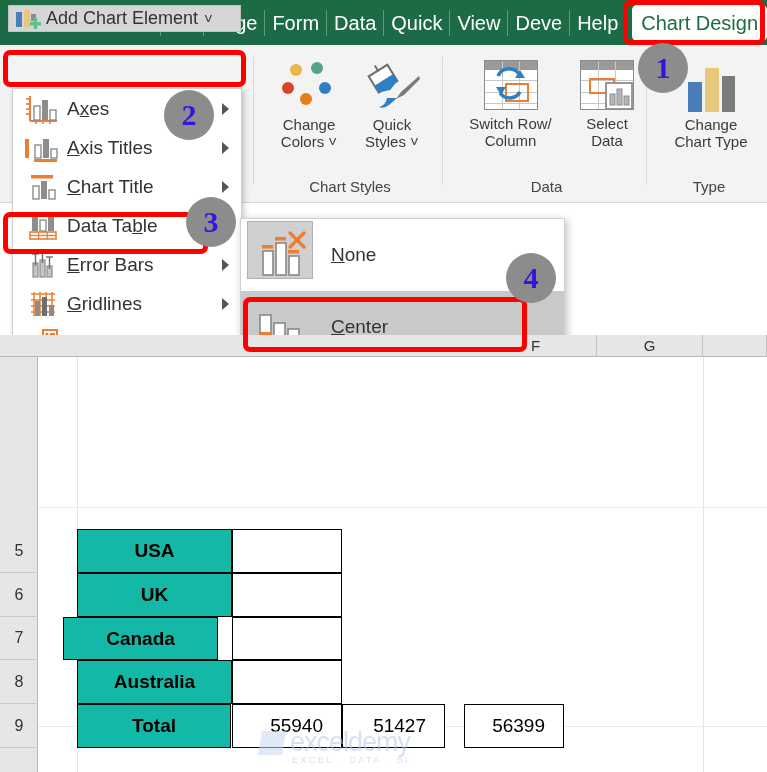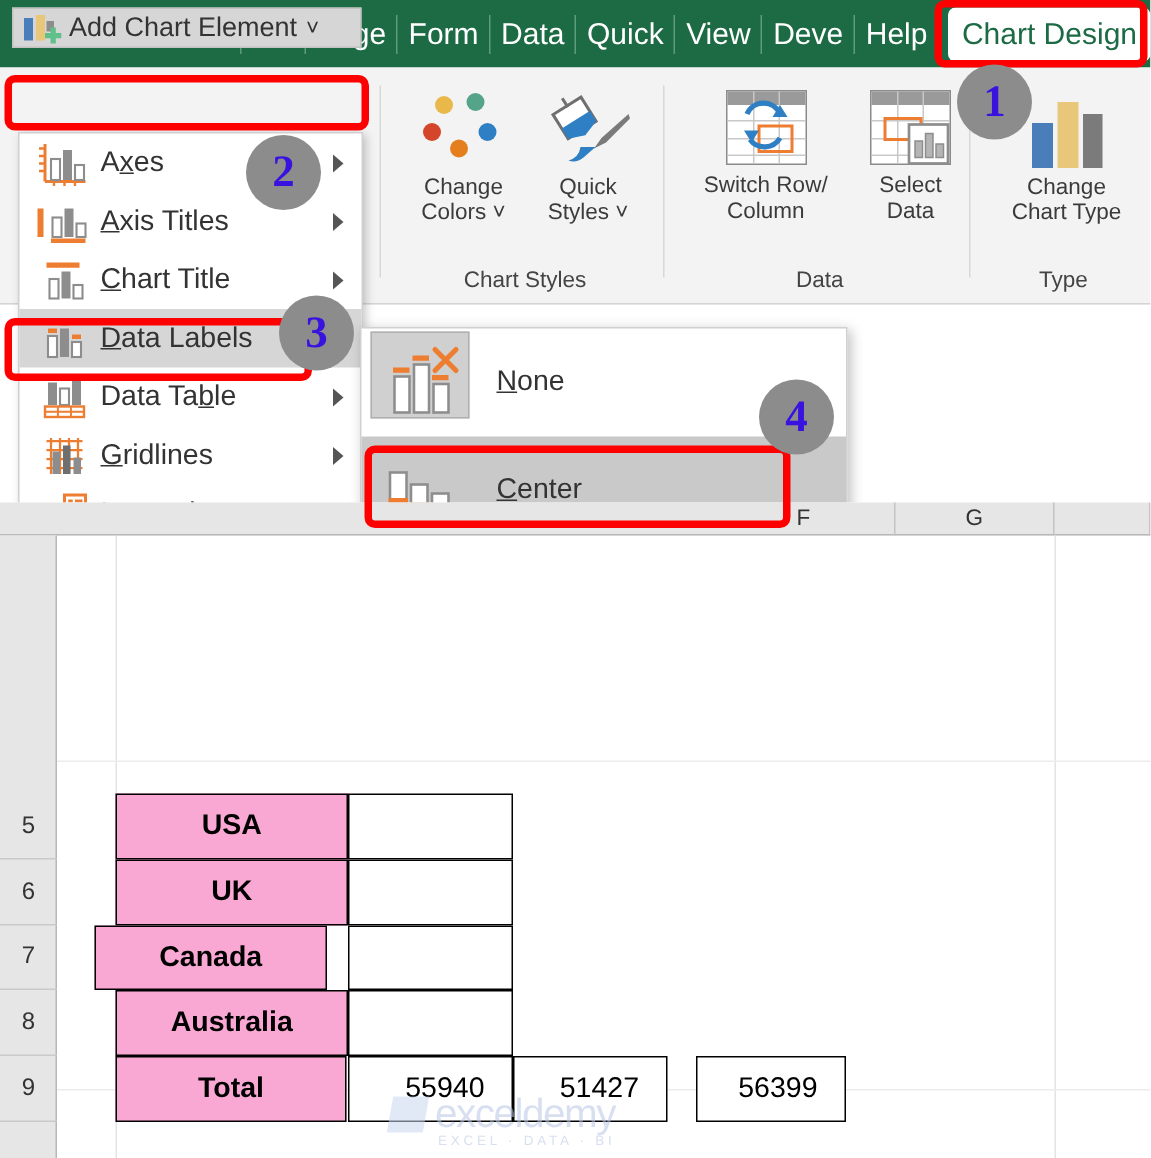--- a/index.html
+++ b/index.html
@@ -151,21 +151,21 @@
     position:absolute; left:0; width:38px; text-align:center;
     font-size:16px; color:#333; border-bottom:1px solid #c9c9c9;
     display:flex; align-items:center; justify-content:center;
   }
   .gridcol { position:absolute; top:22px; width:1px; bottom:0; background:#e4e4e4; }
   .gridrow { position:absolute; left:38px; right:0; height:1px; background:#ececec; }
 
   .cell {
     position:absolute; display:flex; align-items:center; justify-content:center;
     font-weight:bold; font-size:19px; color:#000;
-    border:1.5px solid #000; background:#f9a8d4;
+    border:1.5px solid #000; background:#14b8a6;
   }
   .cell.num {
     background:#ffffff; font-weight:normal; font-size:19px;
     justify-content:flex-end; padding-right:18px;text-align:right;
   }
 
   
   .wm { position:absolute; left:258px; top:727px; width:250px; height:40px; opacity:.55; }
   .wm .wm-main { font-size:27px; color:#b9c6e4; font-family:"Liberation Sans",sans-serif;
                  position:absolute; left:32px; top:0; letter-spacing:-1px; }
@@ -376,51 +376,56 @@
         <rect x="10" y="3" width="22" height="3.5" fill="#ed7d31"></rect>
         <rect x="12" y="14" width="6" height="13" fill="#fff" stroke="#8d8d8d" stroke-width="1.4"></rect>
         <rect x="20" y="9" width="6" height="18" fill="#8d8d8d"></rect>
         <rect x="28" y="18" width="6" height="9" fill="#fff" stroke="#8d8d8d" stroke-width="1.4"></rect>
       </svg>
     </span>
     <span class="mi-label"><span class="uk">C</span>hart Title</span>
     <span class="arw"></span>
   </div>
 
-  <div class="mi hl">
-    <span class="mi-icon">
-      <svg width="40" height="30" viewBox="0 0 40 30" aria-hidden="true">
-        <rect x="11" y="13" width="6" height="14" fill="#fff" stroke="#8d8d8d" stroke-width="1.4"></rect>
-        <rect x="19" y="8" width="6" height="19" fill="#8d8d8d"></rect>
-        <rect x="27" y="17" width="6" height="10" fill="#fff" stroke="#8d8d8d" stroke-width="1.4"></rect>
-        <rect x="11" y="8" width="6" height="3" fill="#ed7d31"></rect>
-        <rect x="19" y="3" width="6" height="3" fill="#ed7d31"></rect>
-        <rect x="27" y="12" width="6" height="3" fill="#ed7d31"></rect>
-      </svg>
-    </span>
-    <span class="mi-label"><span class="uk">D</span>ata Labels</span>
-    <span class="arw"></span>
-  </div>
 
   <div class="mi">
     <span class="mi-icon">
       <svg width="40" height="30" viewBox="0 0 40 30" aria-hidden="true">
         <rect x="11" y="5" width="6" height="15" fill="#8d8d8d"></rect>
         <rect x="19" y="9" width="6" height="11" fill="#fff" stroke="#8d8d8d" stroke-width="1.4"></rect>
         <rect x="27" y="2" width="6" height="18" fill="#8d8d8d"></rect>
         <rect x="9" y="21" width="26" height="7" fill="#fff" stroke="#ed7d31" stroke-width="1.6"></rect>
         <line x1="9" y1="24.5" x2="35" y2="24.5" stroke="#ed7d31" stroke-width="1.3"></line>
         <line x1="17.6" y1="21" x2="17.6" y2="28" stroke="#ed7d31" stroke-width="1.3"></line>
         <line x1="26.3" y1="21" x2="26.3" y2="28" stroke="#ed7d31" stroke-width="1.3"></line>
       </svg>
     </span>
     <span class="mi-label">Data Ta<span class="uk">b</span>le</span>
     <span class="arw"></span>
   </div>
 
+  <div class="mi">
+    <span class="mi-icon">
+      <svg width="40" height="30" viewBox="0 0 40 30" aria-hidden="true">
+        <rect x="12" y="13" width="5" height="14" fill="#c6c6c6" stroke="#8d8d8d" stroke-width="1.2"></rect>
+        <rect x="19" y="10" width="5" height="17" fill="#c6c6c6" stroke="#8d8d8d" stroke-width="1.2"></rect>
+        <rect x="26" y="16" width="5" height="11" fill="#c6c6c6" stroke="#8d8d8d" stroke-width="1.2"></rect>
+        <g stroke="#6f6f6f" stroke-width="1.4">
+          <line x1="14.5" y1="4" x2="14.5" y2="16"></line>
+            <line x1="11" y1="4" x2="18" y2="4"></line>
+          <line x1="21.5" y1="2" x2="21.5" y2="13"></line>
+            <line x1="18" y1="2" x2="25" y2="2"></line>
+          <line x1="28.5" y1="7" x2="28.5" y2="19"></line>
+            <line x1="25" y1="7" x2="32" y2="7"></line>
+        </g>
+      </svg>
+    </span>
+    <span class="mi-label"><span class="uk">E</span>rror Bars</span>
+    <span class="arw"></span>
+  </div>
 
   <div class="mi">
     <span class="mi-icon">
       <svg width="40" height="30" viewBox="0 0 40 30" aria-hidden="true">
         <g stroke="#ed7d31" stroke-width="1.5">
           <line x1="10" y1="5" x2="34" y2="5"></line>
             <line x1="10" y1="11" x2="34" y2="11"></line>
           <line x1="10" y1="17" x2="34" y2="17"></line>
             <line x1="10" y1="23" x2="34" y2="23"></line>
           <line x1="13" y1="3" x2="13" y2="27"></line>

